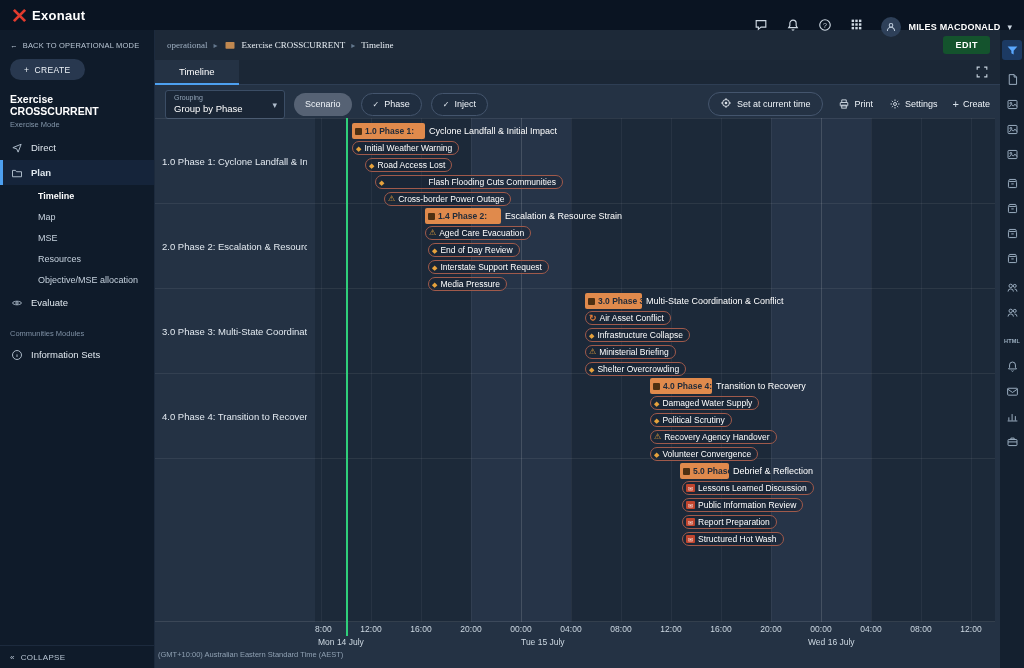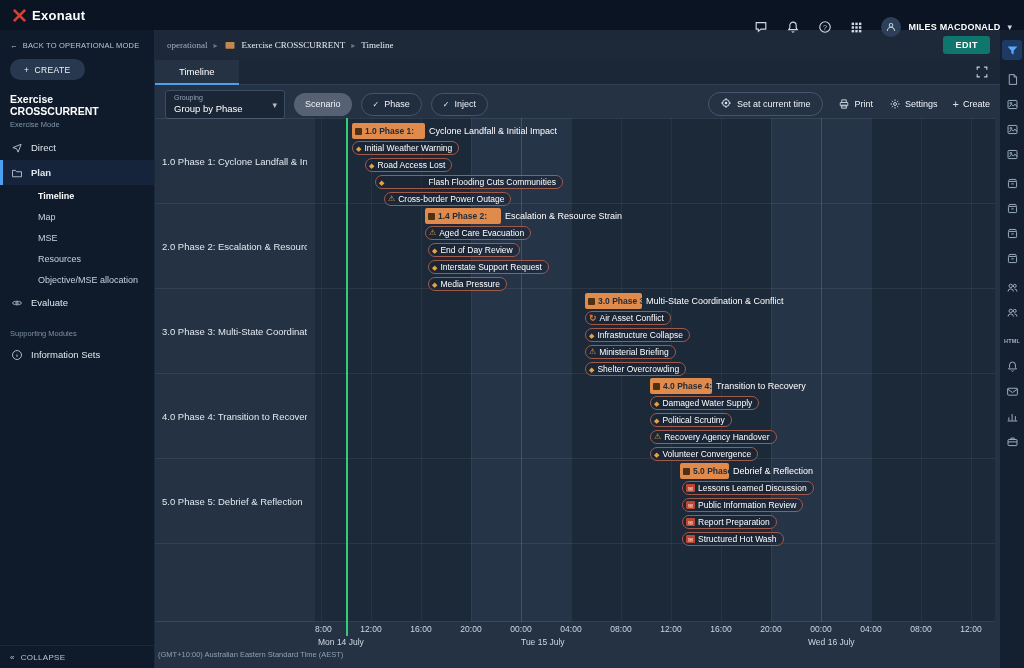--- a/index.html
+++ b/index.html
@@ -4,21 +4,21 @@
 <style>
   * { margin:0; padding:0; box-sizing:border-box; }
   html,body { width:1024px; height:668px; background:#0a1422; }
   body { font-family:"Liberation Sans", sans-serif; color:#dfe7ee; overflow:hidden; }
   .app { position:relative; width:1024px; height:668px; background:#243244; overflow:hidden; }
 
   
   .topbar { position:absolute; top:0; left:0; width:1024px; height:30px; background:#0a1422; display:flex; align-items:center; z-index:10; padding:0 12px; }
   .logo { display:flex; align-items:center; gap:5px; }
   .logo-text { font-size:13px; font-weight:bold; color:#fff; letter-spacing:.3px; }
-  .topbar-right { margin-left:auto; display:flex; align-items:center; gap:17px;margin-top:24px; }
+  .topbar-right { margin-left:auto; display:flex; gap:17px;margin-top:24px; }
   .tb-icon { width:15px; height:15px; color:#cfd9e3; display:flex; align-items:center; justify-content:center; }
   .userbox { display:flex; align-items:center; gap:7px; }
   .avatar { width:20px; height:20px; border-radius:50%; background:#2e4059; display:flex; align-items:center; justify-content:center; color:#bccadb; }
   .username { font-size:9px; font-weight:bold; color:#fff; letter-spacing:.2px; }
   .chev { font-size:9px; color:#cfd9e3; }
 
   
   .sidebar { position:absolute; top:30px; left:0; width:155px; bottom:0; background:#0f1b2a; border-right:1px solid #1c2a3d; z-index:9; }
   .back-row { display:flex; align-items:center; gap:5px; padding:11px 10px 4px; font-size:7.5px; color:#b9c6d4; letter-spacing:.2px; }
   .create-btn { display:inline-flex; align-items:center; gap:5px; margin:5px 0 0 10px; background:#28384f; border-radius:11px; height:21px; padding:0 14px; font-size:8.5px; color:#eef3f8; letter-spacing:.4px; cursor:pointer; }
@@ -39,21 +39,21 @@
   .rail-item.gap { margin-top:9px; }
   .rail-item.active { color:#5aa8ff; background:#1c3a63; border-radius:3px; }
   .html-txt { font-size:5.5px; font-weight:bold; letter-spacing:.2px; }
 
   
   .main { position:absolute; left:155px; top:30px; right:24px; bottom:0; background:#243244; }
   .breadcrumb-bar { position:absolute; top:0; left:0; right:0; height:30px; background:#1d2938; display:flex; align-items:center; gap:6px; padding:0 12px; }
   .bc-txt { font-size:9px; color:#9fb0c2;font-family:Liberation Serif, serif; }
   .bc-txt.bright { color:#e8eef4; }
   .bc-sep { font-size:8px; color:#64788e; }
-  .edit-btn { position:absolute; right:10px; top:6px; background:#0f766e; color:#fff; font-size:9px; font-weight:bold; border-radius:3px; padding:4px 12px; letter-spacing:.5px; cursor:pointer; }
+  .edit-btn { position:absolute; right:10px; top:6px; background:#14532d; color:#fff; font-size:9px; font-weight:bold; border-radius:3px; padding:4px 12px; letter-spacing:.5px; cursor:pointer; }
 
   .tabbar { position:absolute; top:30px; left:0; right:0; height:25px; background:#1b2736; border-bottom:1px solid #2e3e54; }
   .tab { position:absolute; left:0; top:0; height:25px; padding:0 24px; display:flex; align-items:center; font-size:9.5px; color:#fff; background:#243244; border-bottom:2px solid #4da0f0; cursor:pointer; }
   .fullscreen-ic { position:absolute; right:10px; top:5px; width:15px; height:15px; color:#c7d3de; cursor:pointer; }
 
   .toolbar { position:absolute; top:55px; left:0; right:0; height:38px; display:flex; align-items:center; gap:9px; padding:0 10px; }
   .grouping { position:relative; width:120px; height:29px; border:1px solid #3b4d65; border-radius:3px; background:#1a2636; cursor:pointer; flex:none; }
   .grouping .g-label { position:absolute; top:3px; left:8px; font-size:7px; color:#93a5b8; }
   .grouping .g-value { position:absolute; bottom:4px; left:8px; font-size:9.5px; color:#fff; }
   .grouping .g-caret { position:absolute; right:7px; top:9px; font-size:9px; color:#aebccb; }
@@ -200,21 +200,21 @@
       </div>
     <div class="nav-item">
       <span class="nv-ic">
         <svg width="12" height="12" viewBox="0 0 16 16" fill="none" stroke="currentColor" stroke-width="1.2">
             <path d="M1.8 8C3.6 4.8 12.4 4.8 14.2 8 12.4 11.2 3.6 11.2 1.8 8z"></path>
             <circle cx="8" cy="8" r="1.6"></circle>
           </svg>
       </span>
       <span>Evaluate</span>
     </div>
-    <div class="section-label">Supporting Modules</div>
+    <div class="section-label">Communities Modules</div>
     <div class="nav-item">
       <span class="nv-ic">
         <svg width="12" height="12" viewBox="0 0 16 16" fill="none" stroke="currentColor" stroke-width="1.3">
             <circle cx="8" cy="8" r="6"></circle>
             <path d="M8 7.2v3.4M8 4.9v.2"></path>
           </svg>
       </span>
       <span>Information Sets</span>
     </div>
     <div class="collapse-row">
@@ -430,23 +430,20 @@
         </div>
         <div class="trow">
           <span class="row-label">2.0 Phase 2: Escalation &amp; Resource S...</span>
         </div>
         <div class="trow">
           <span class="row-label">3.0 Phase 3: Multi-State Coordination...</span>
         </div>
         <div class="trow">
           <span class="row-label">4.0 Phase 4: Transition to Recovery</span>
         </div>
-        <div class="trow">
-          <span class="row-label">5.0 Phase 5: Debrief &amp; Reflection</span>
-        </div>
       </div>
     <div id="plot-items">
         <div class="phase-bar" style="left: 37px; top: 7px;">
           <div class="phase-chip" style="width: 73px;">
             <div class="chip-ic"></div>
             <span class="chip-txt">1.0 Phase 1:</span>
           </div>
           <span class="bar-rest">Cyclone Landfall &amp; Initial Impact</span>
         </div>
         <div class="inject" style="left: 37px; top: 23px;">

